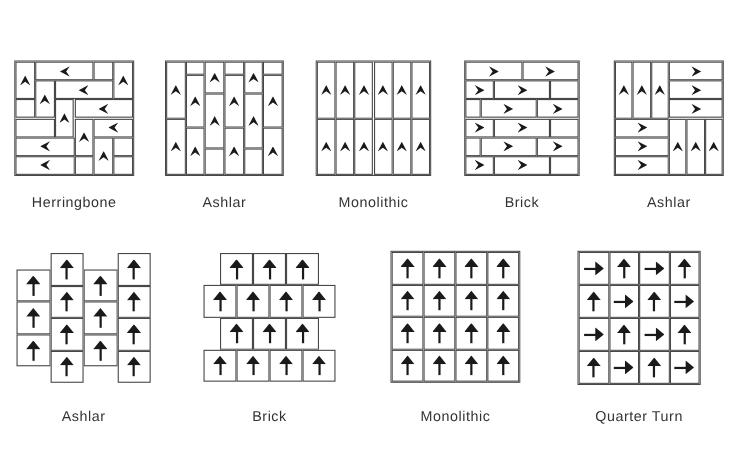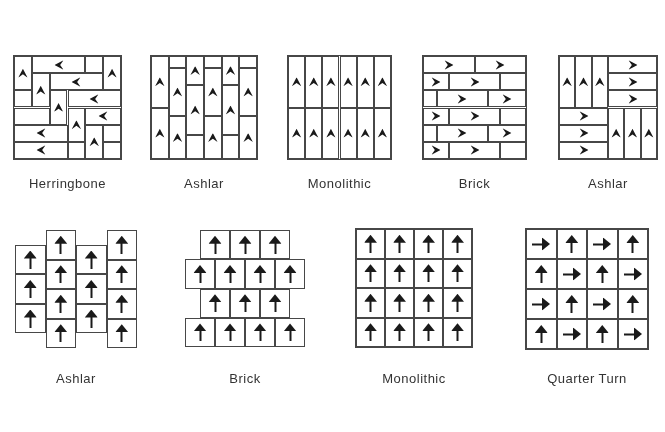--- a/index.html
+++ b/index.html
@@ -458,21 +458,21 @@
         <div class="tile" style="left: 50%; top: 75%; width: 25%; height: 25%;">
           <div class="arrow stem up"></div>
         </div>
         <div class="tile" style="left: 75%; top: 75%; width: 25%; height: 25%;">
           <div class="arrow stem up"></div>
         </div>
       </div>
     <figcaption class="label" style="top: 143px;">Monolithic</figcaption>
   </figure>
 
-  <figure class="pattern" style="left: 525px; top: 228px; width: 112px; height: 122px; padding-left: 12px;">
+  <figure class="pattern" style="left: 525px; top: 228px; width: 112px; height: 122px;">
     <div class="tiles framed">
         <div class="tile" style="left: 0%; top: 0%; width: 25%; height: 25%;">
           <div class="arrow stem right"></div>
         </div>
         <div class="tile" style="left: 25%; top: 0%; width: 25%; height: 25%;">
           <div class="arrow stem up"></div>
         </div>
         <div class="tile" style="left: 50%; top: 0%; width: 25%; height: 25%;">
           <div class="arrow stem right"></div>
         </div>

